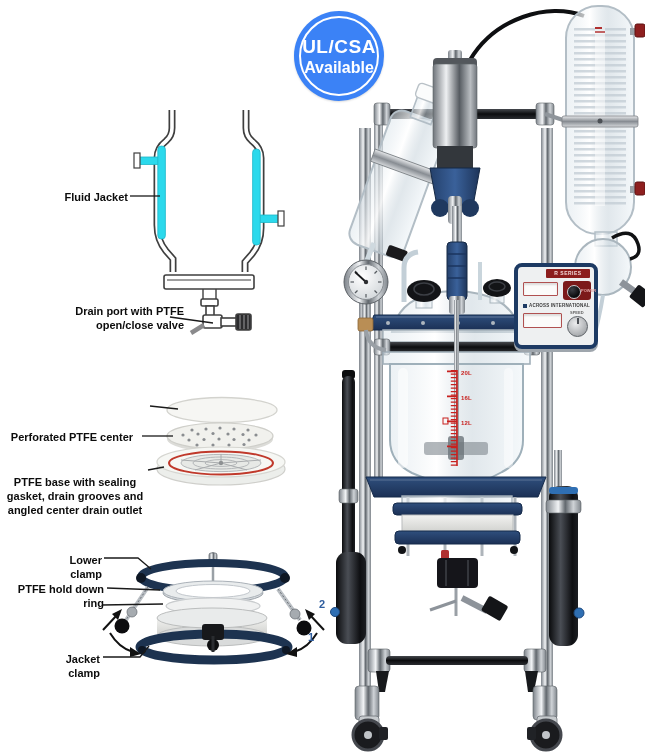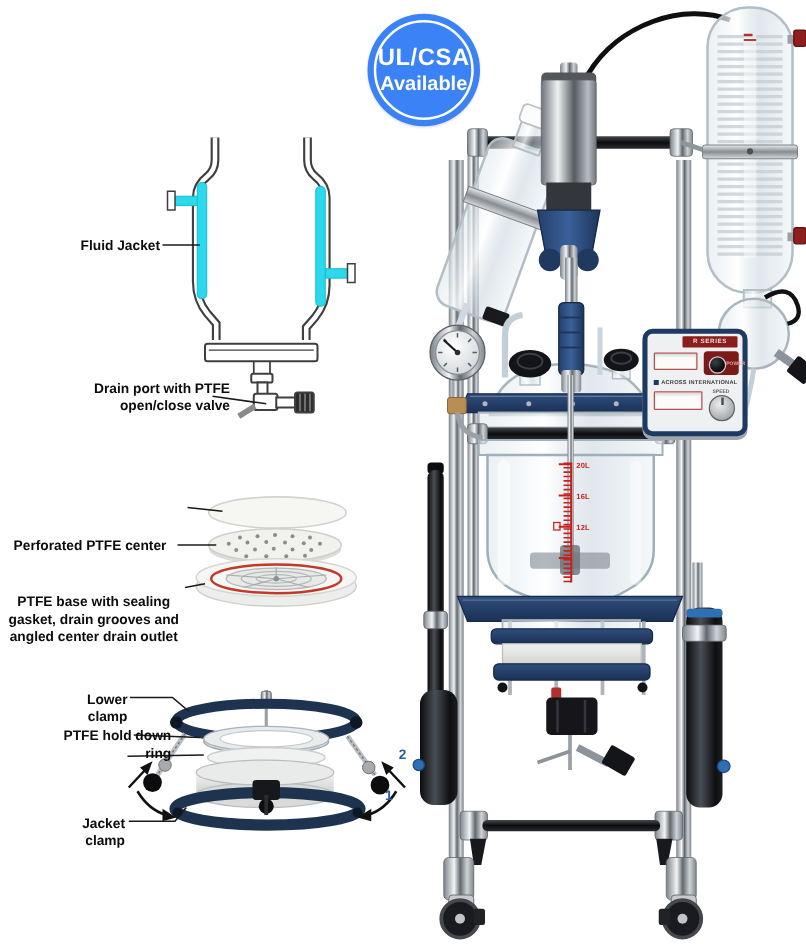--- a/index.html
+++ b/index.html
@@ -451,21 +451,21 @@
 </div>
 
 <div class="lbl r" style="left:36px;top:190px;width:92px;">Fluid Jacket</div>
 <div class="lbl c" style="left:42px;top:304px;width:142px;text-align:right;">Drain port with PTFE
 open/close valve</div>
 <div class="lbl c" style="left:2px;top:430px;width:140px;">Perforated PTFE center</div>
 <div class="lbl c" style="left:4px;top:475px;width:142px;">PTFE base with sealing
 gasket, drain grooves and
 angled center drain outlet</div>
 <div class="lbl r" style="left:38px;top:553px;width:64px;">Lower clamp</div>
-<div class="lbl r" style="left:0px;top:582px;width:104px;padding-left:33px;">PTFE hold down ring</div>
+<div class="lbl r" style="left:0px;top:582px;width:104px;">PTFE hold down ring</div>
 <div class="lbl r" style="left:36px;top:652px;width:64px;">Jacket clamp</div>
 <div class="stepnum" style="left:319px;top:598px;">2</div>
 <div class="stepnum" style="left:308px;top:631px;">1</div>
 
 <div class="grad" style="left:461px;top:370px;">20L</div>
 <div class="grad" style="left:461px;top:395px;">16L</div>
 <div class="grad" style="left:461px;top:420px;">12L</div>
 
 <div class="panel">
   <div class="redbar">R SERIES</div>

